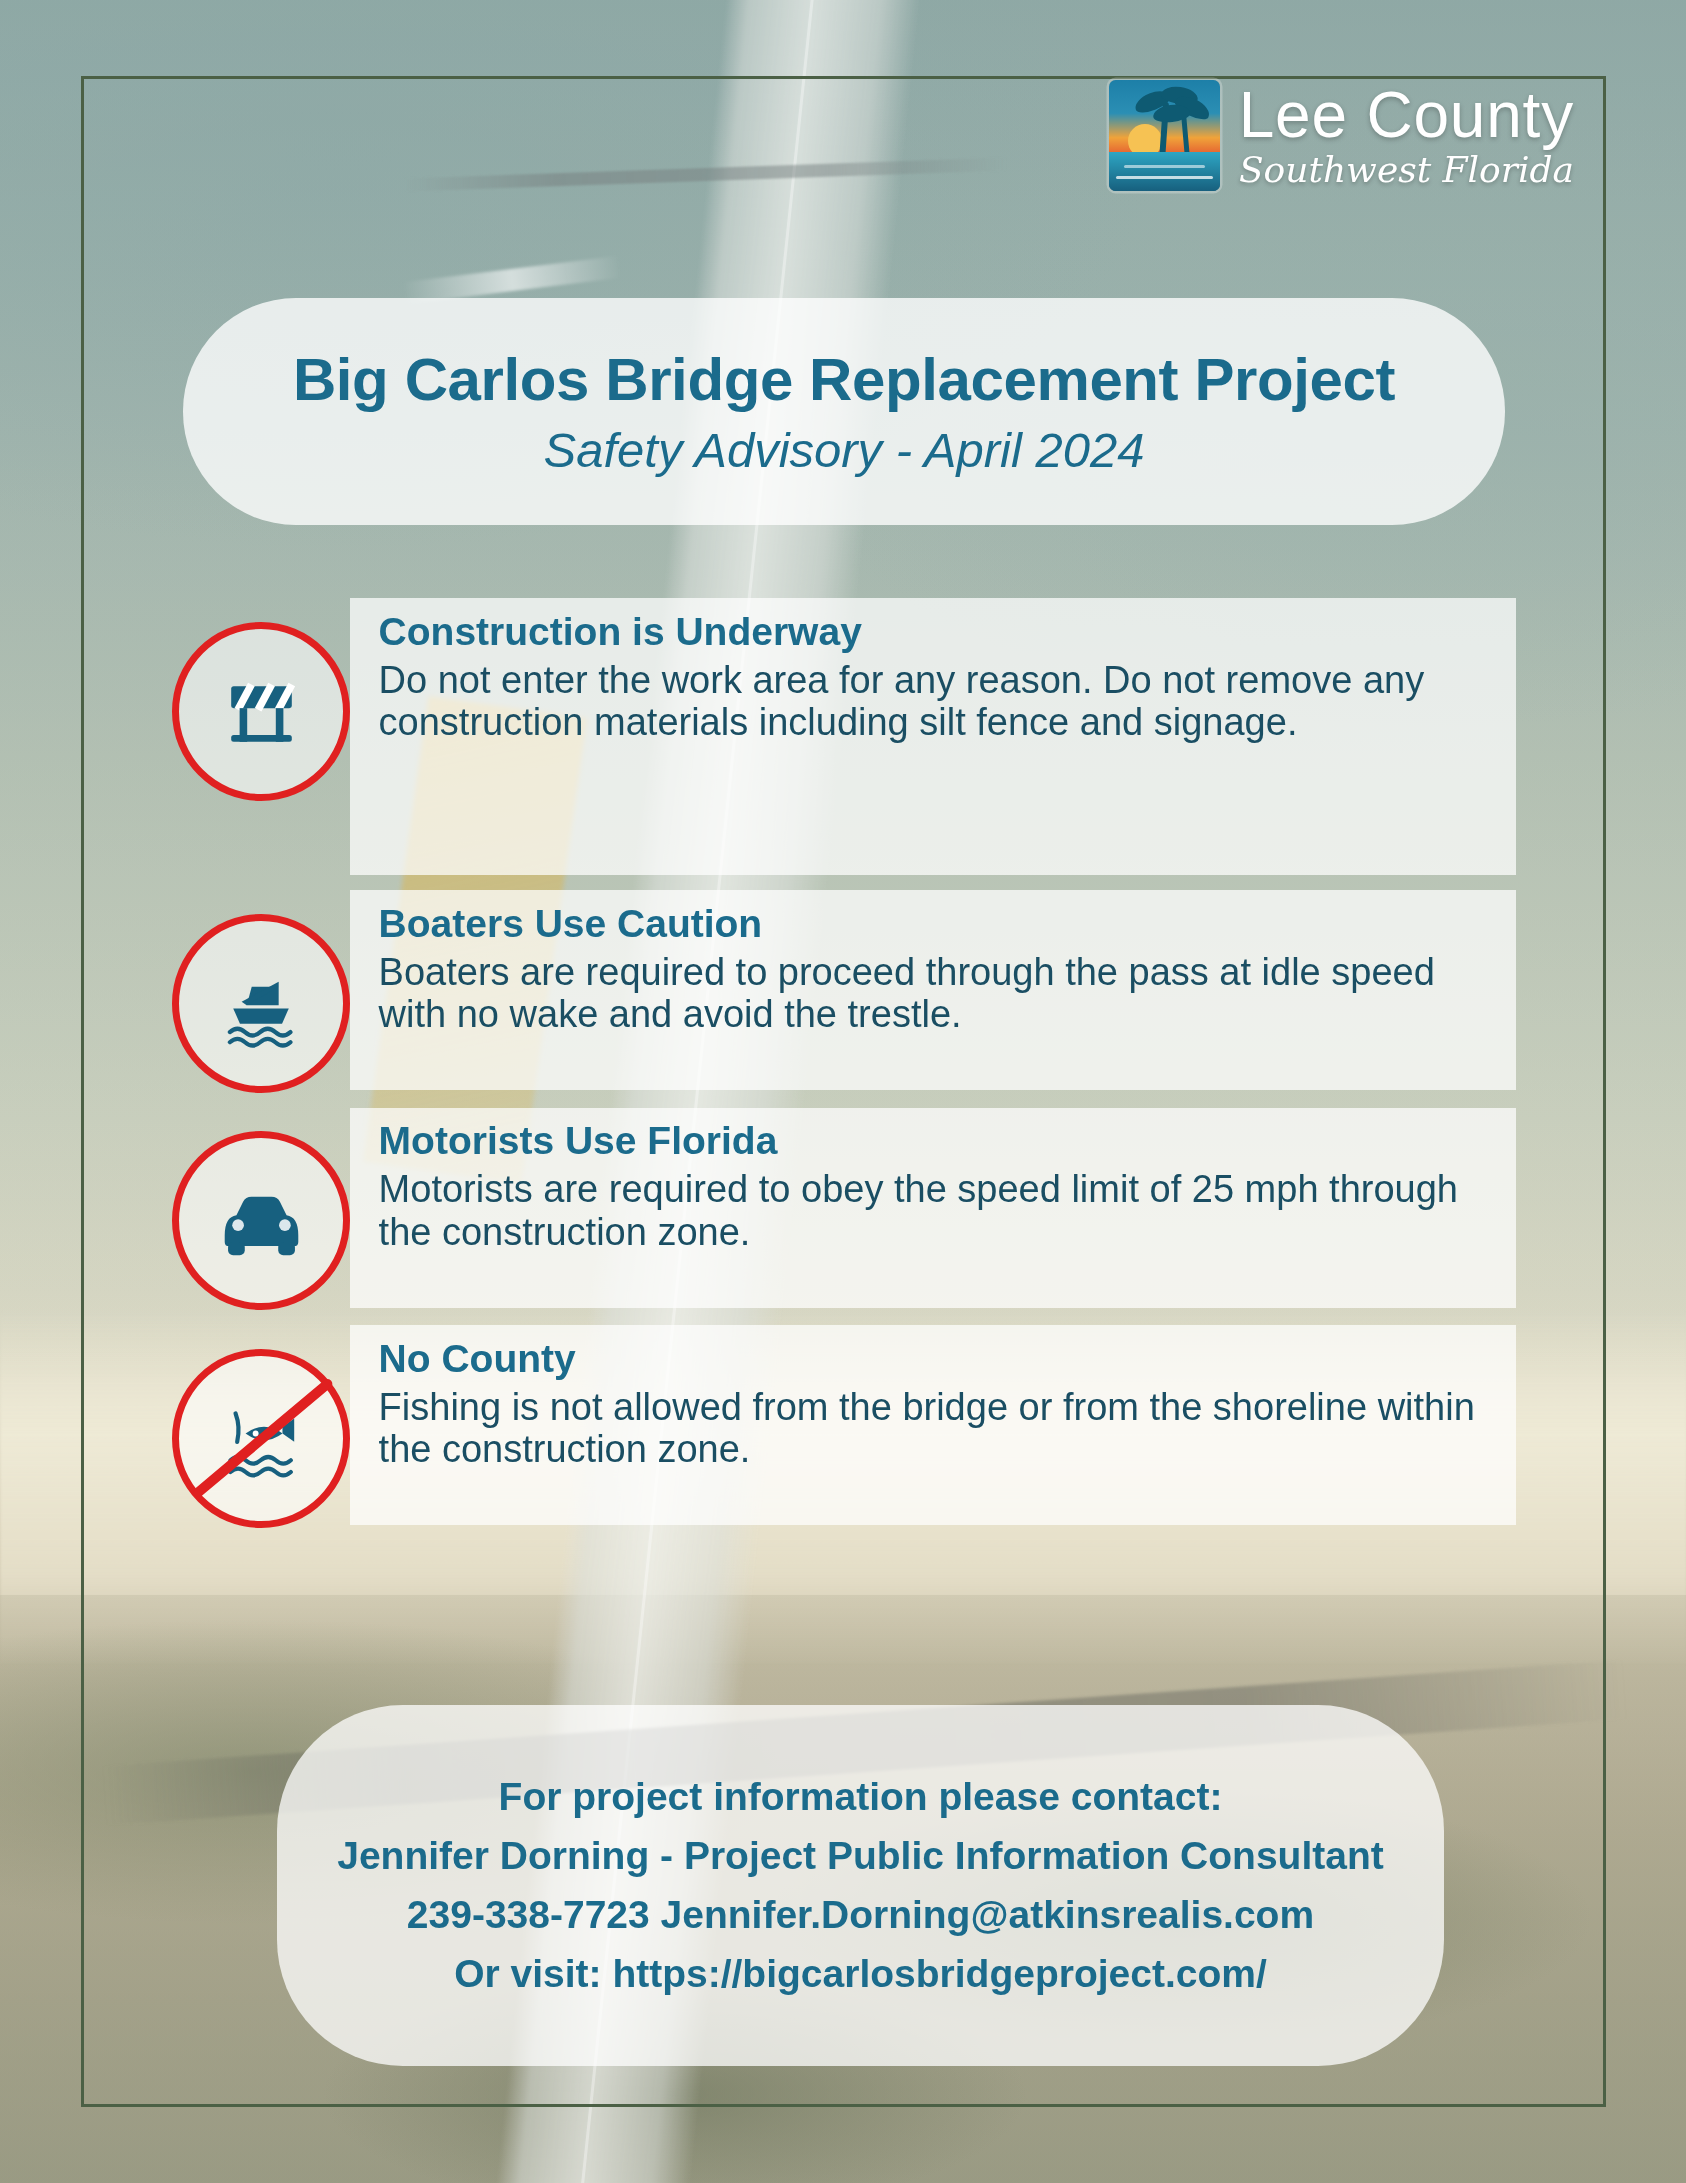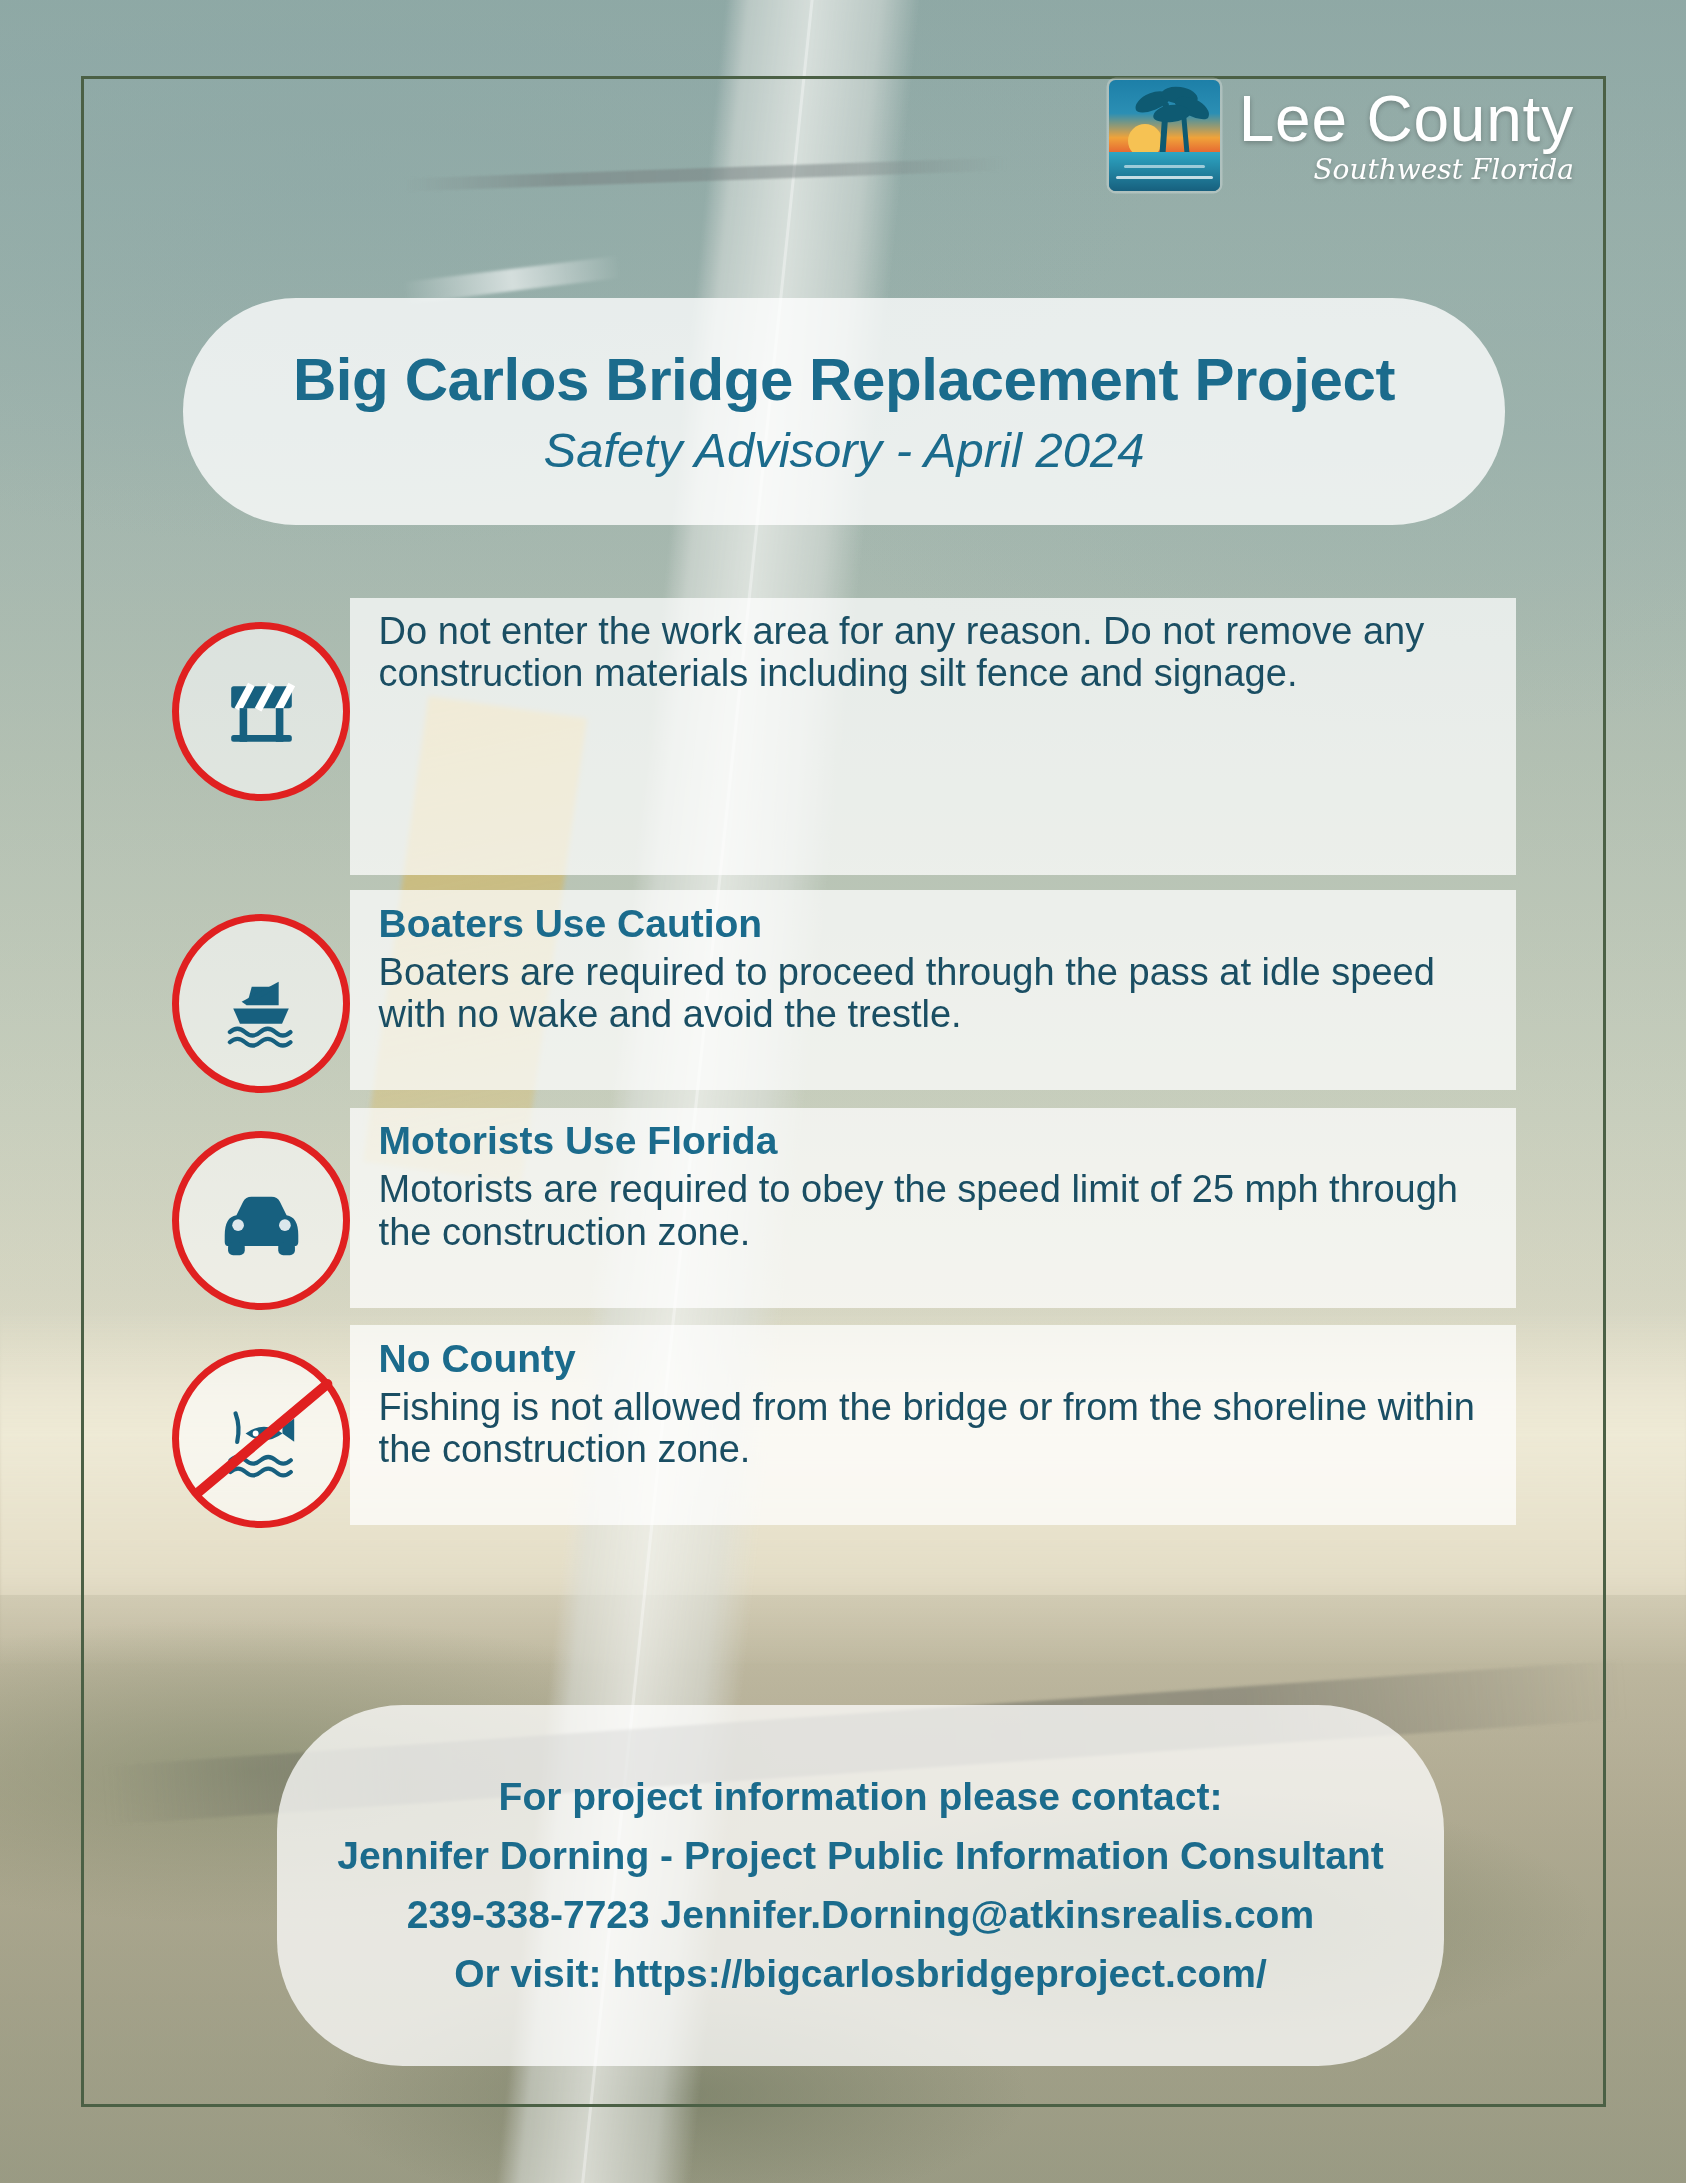--- a/index.html
+++ b/index.html
@@ -200,21 +200,21 @@
   .logo-text { color: #ffffff; line-height: 1; }
   .logo-main {
     font-size: 64px;
     font-weight: 400;
     letter-spacing: 0.8px;
     text-shadow: 0 1.7px 5px rgba(0,0,0,0.25);
   }
   .logo-sub {
     font-family: "DejaVu Serif", serif;
     font-style: italic;
-    font-size: 28px;
+    font-size: 36px;
     text-align: right;
     margin-top: 5px;
     text-shadow: 0 1.7px 4.2px rgba(0,0,0,0.25);
   }
 
   
   .title-pill {
     position: absolute;
     left: 183px;
     top: 298px;
@@ -385,20 +385,21 @@
               <line x1="56" y1="58" x2="72" y2="28"></line>
               <line x1="80" y1="58" x2="96" y2="28"></line>
             </g>
             <rect x="34" y="56" width="9" height="40" fill="#17607f"></rect>
             <rect x="77" y="56" width="9" height="40" fill="#17607f"></rect>
             <rect x="24" y="88" width="72" height="8" rx="3" fill="#17607f"></rect>
           </svg>
         </div>
       </div>
       <div class="text-card">
+        <div class="card-title">Construction is Underway</div>
         <div class="card-body">Do not enter the work area for any reason. Do not remove any construction materials  including silt fence and signage.</div>
       </div>
     </div>
 
     <div class="row row-2">
       <div class="icon-wrap">
         <div class="circle">
           <svg width="106" height="101" viewBox="0 0 126 120" aria-hidden="true">
             <path d="M30 66 L96 66 L88 84 L38 84 Z" fill="#17607f"></path>
             <path d="M52 40 L84 40 L84 62 L46 62 Z" fill="#17607f"></path>

